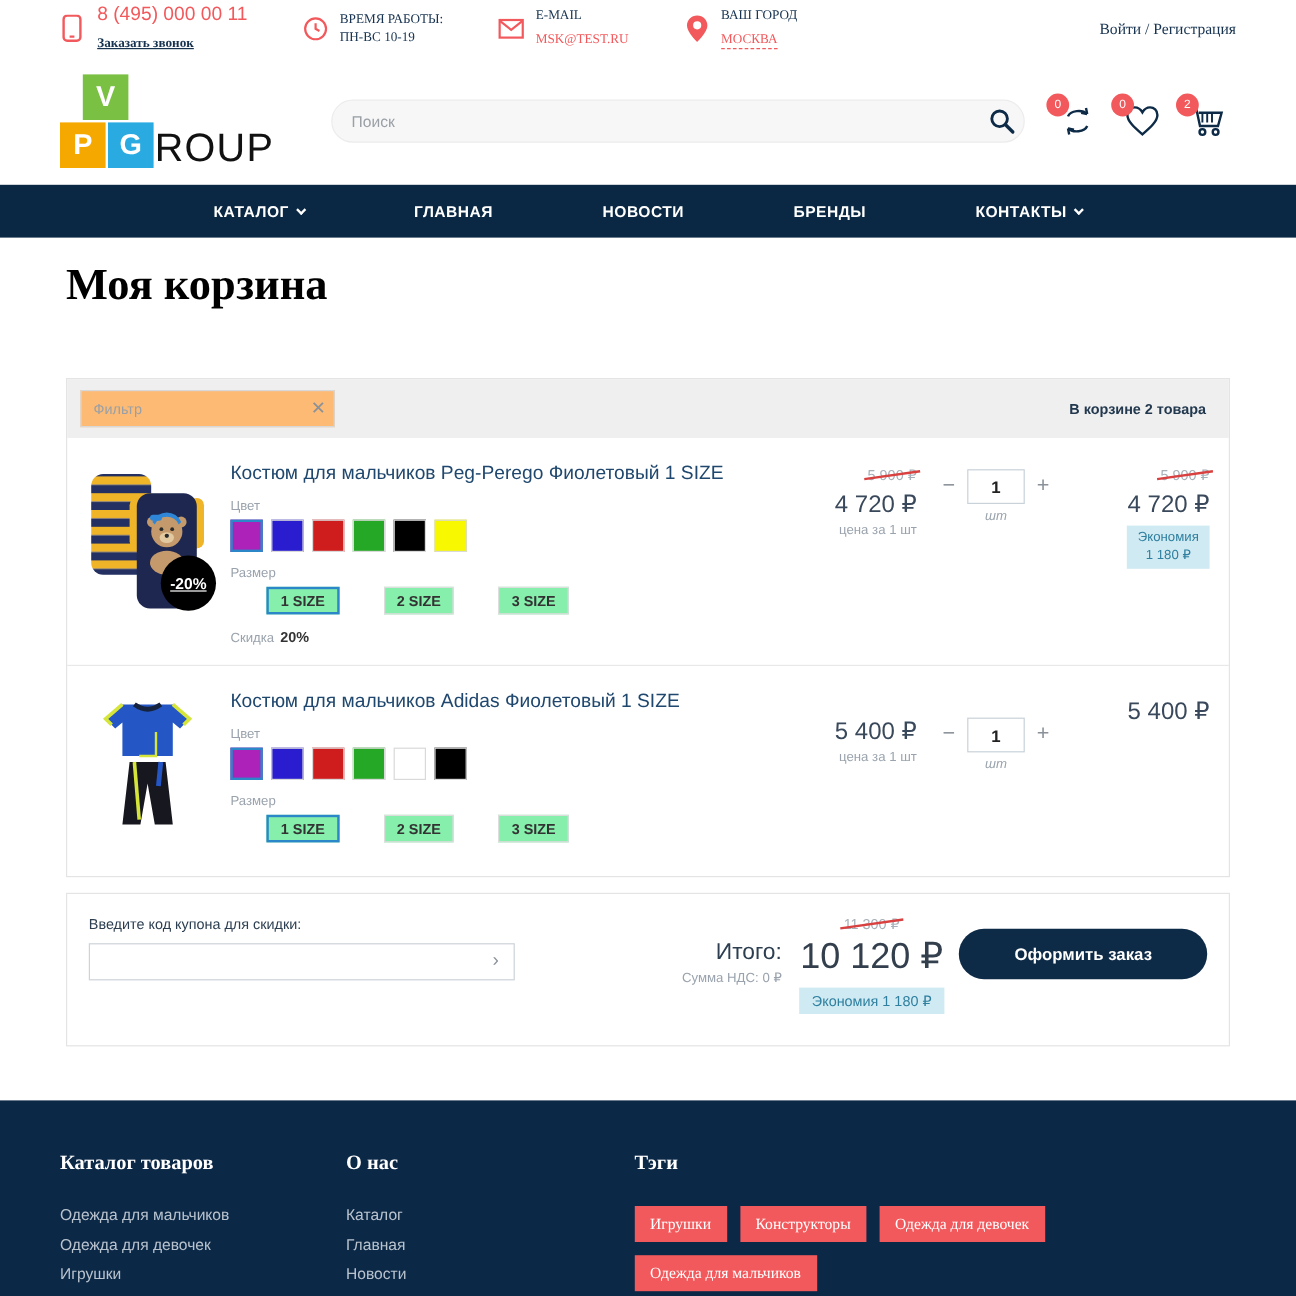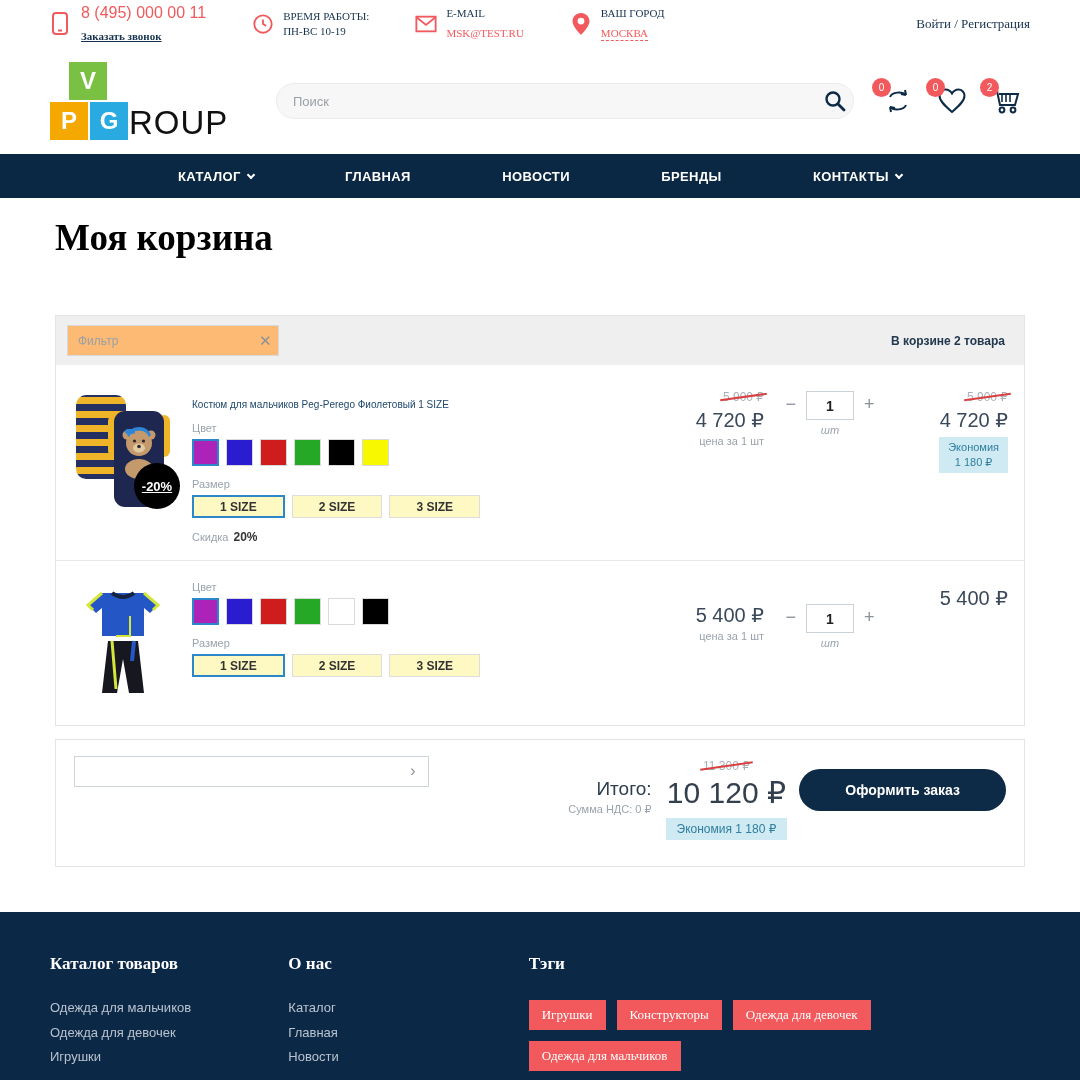--- a/index.html
+++ b/index.html
@@ -63,28 +63,28 @@
                   color:#8a9199; font-size:15px; cursor:pointer; line-height:1; }
   .cart-count { font-size:12px; font-weight:bold; color:#22384e; padding-right:8px; }
 
   .cart-row { display:flex; padding:18px 16px 16px; }
   .cart-row.second { border-top:1px solid #e8e8e8; }
   .thumb { width:102px; height:130px; position:relative; margin-right:18px; flex:0 0 auto; }
   .discount-bubble { position:absolute; right:-6px; bottom:4px; width:46px; height:46px; border-radius:50%;
                      background:#000000; color:#fff; font-size:13px; font-weight:bold;
                      display:flex; align-items:center; justify-content:center;text-decoration:underline; }
   .details { flex:1; padding-top:2px; }
-  .item-title { display:block; color:#20486e; font-size:10px; margin:14px 0 12px; }
+  .item-title { display:block; color:#20486e; font-size:16px; margin:1px 0 12px; }
   .opt-label { color:#9aa3ad; font-size:11px; margin-bottom:5px; }
   .swatches { display:flex; gap:7px; margin-bottom:12px; }
   .swatch { width:27px; height:27px; border:1px solid #d9d9d9; cursor:pointer; }
   .swatch.selected { border:2px solid #2b87c8; }
   .sizes { display:flex; gap:7px; margin-bottom:12px; }
-  .size { background:#fef9c3; border:1px solid #ddd; height:23px; padding:0 26px; font-size:12px; font-weight:bold;
-          color:#333; font-family:inherit; cursor:pointer; }
+  .size { background:#86efac; border:1px solid #ddd; height:23px; padding:0 10px; font-size:12px; font-weight:bold;
+          color:#333; font-family:inherit; cursor:pointer;margin-left:30px; }
   .size.selected { border:2px solid #2b87c8; }
   .discount-line { font-size:11px; color:#9aa3ad; }
   .discount-line b { color:#333; font-size:12px; margin-left:5px; }
 
   .price-col { width:106px; text-align:right; padding-top:4px; }
   .struck { color:#a7b0b8; font-size:12px; position:relative; display:inline-block; }
   .struck::after { content:''; position:absolute; left:-3px; right:-3px; top:45%; height:2px; background:#d94040;
                    transform:rotate(-8deg); }
   .price-big { font-size:20px; color:#39485a; margin-top:3px; white-space:nowrap; }
   .price-sub { font-size:11px; color:#9aa3ad; margin-top:3px; }
@@ -328,20 +328,21 @@
           <path d="M30 14 l-14 12 5 5" fill="none" stroke="#d6e53a" stroke-width="3"></path>
           <path d="M72 14 l14 12 -5 5" fill="none" stroke="#d6e53a" stroke-width="3"></path>
           <path d="M40 14 q11 8 22 0" fill="none" stroke="#16233f" stroke-width="4"></path>
           <path d="M44 57 h14 v-20" fill="none" stroke="#d6e53a" stroke-width="2"></path>
           <path d="M36 62 h30 l6 52 h-15 l-6 -34 -6 34 h-15 Z" fill="#17171f"></path>
           <path d="M40 62 l4 48" stroke="#d6e53a" stroke-width="3" fill="none"></path>
           <path d="M62 62 l-2 20" stroke="#2457c5" stroke-width="4" fill="none"></path>
         </svg>
       </div>
       <div class="details">
+        <a href="#" class="item-title">Костюм для мальчиков Adidas Фиолетовый 1 SIZE</a>
         <div class="opt-label">Цвет</div>
         <div class="swatches">
           <span class="swatch selected" style="background: rgb(173, 34, 185);"></span>
           <span class="swatch" style="background: rgb(42, 29, 208);"></span>
           <span class="swatch" style="background: rgb(207, 29, 29);"></span>
           <span class="swatch" style="background: rgb(37, 168, 37);"></span>
           <span class="swatch" style="background: rgb(255, 255, 255);"></span>
           <span class="swatch" style="background: rgb(0, 0, 0);"></span>
         </div>
         <div class="opt-label">Размер</div>
@@ -364,20 +365,21 @@
         <button class="qty-btn">+</button>
       </div>
       <div class="total-col pad-top">
         <div class="price-big">5 400 ₽</div>
       </div>
     </div>
   </div>
 
   <div class="summary">
     <div class="coupon">
+      <div class="coupon-label">Введите код купона для скидки:</div>
       <div class="coupon-wrap">
         <input class="coupon-input" type="text" style="">
         <button class="coupon-arrow">›</button>
       </div>
     </div>
     <div class="totals">
       <div class="t-label-col">
         <div class="itogo">Итого:</div>
         <div class="vat">Сумма НДС: 0 ₽</div>
       </div>

